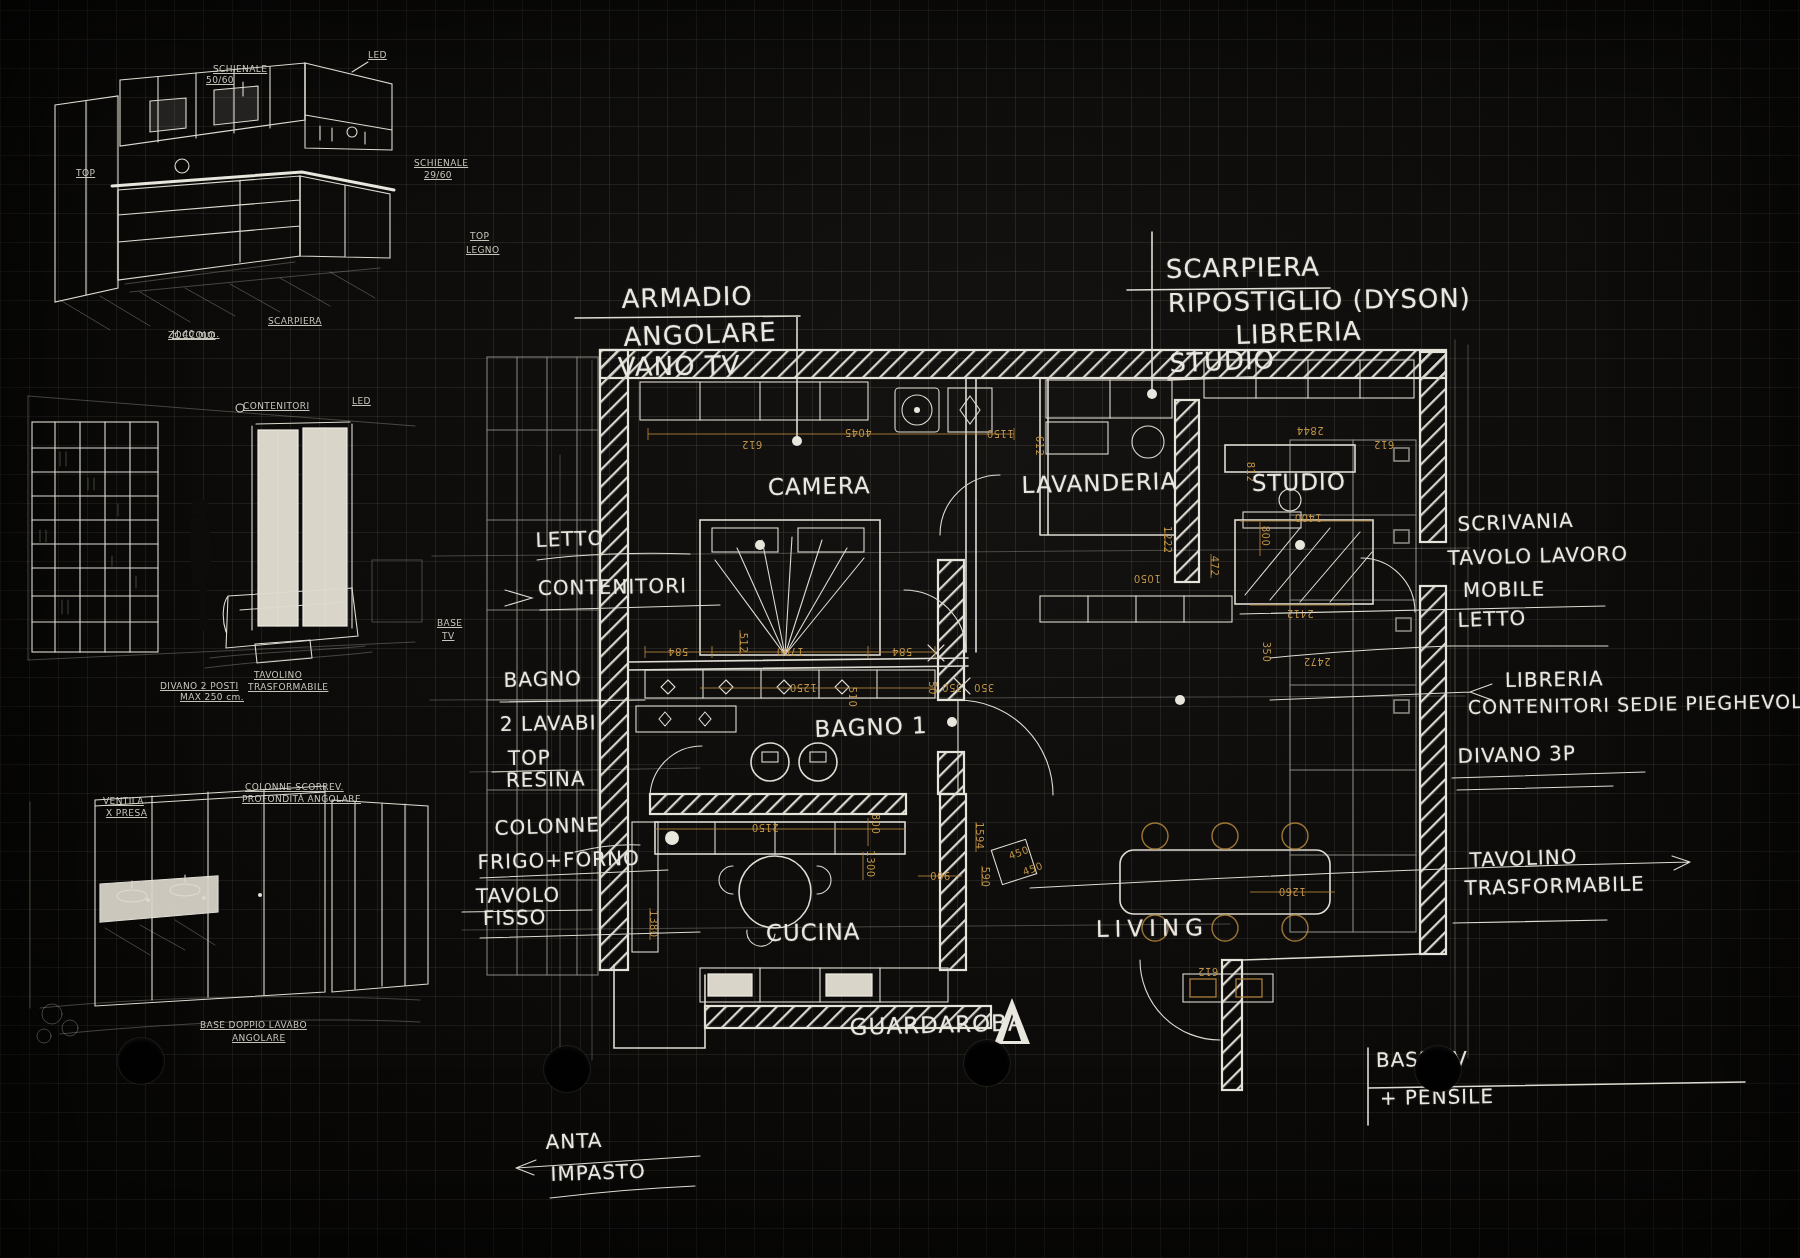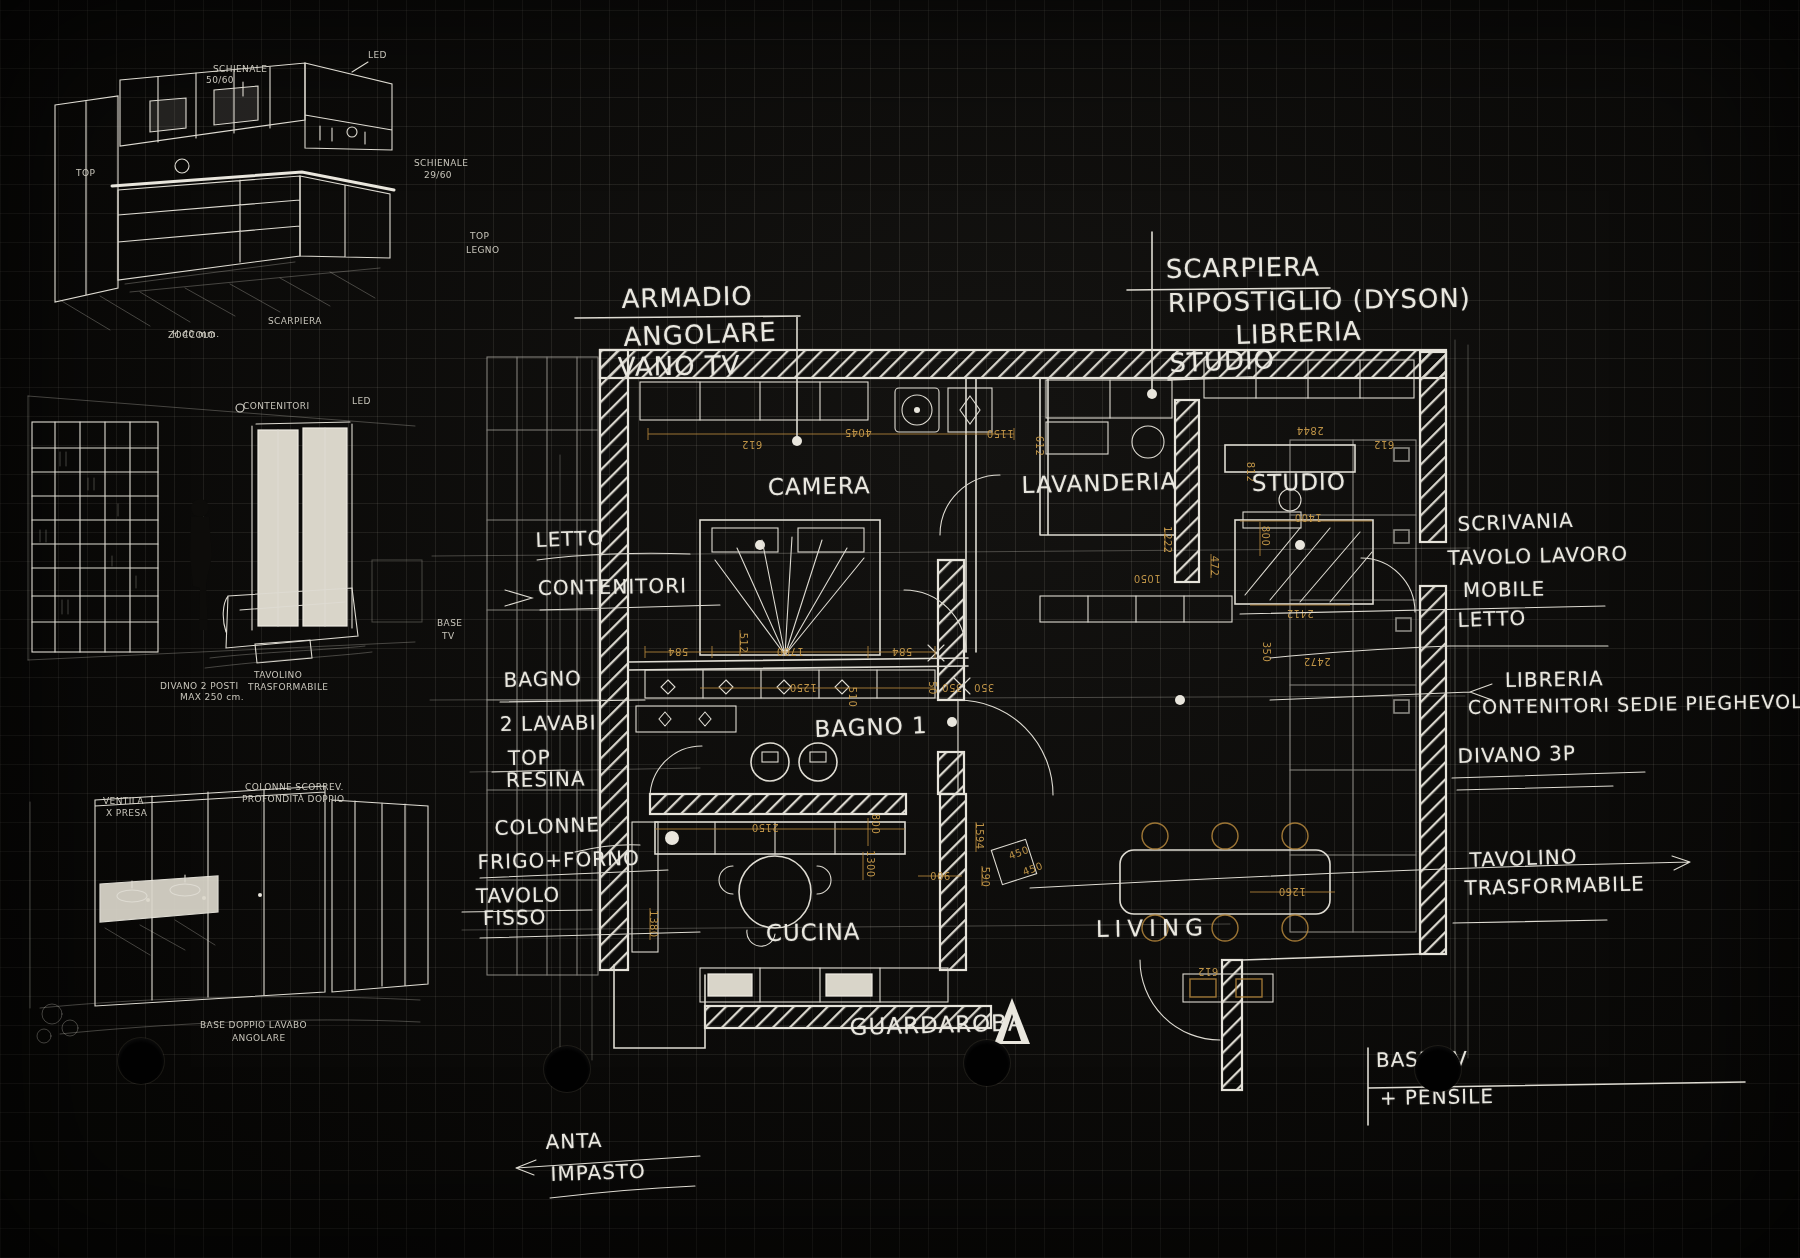--- a/index.html
+++ b/index.html
@@ -16,21 +16,21 @@
     background:radial-gradient(ellipse at 55% 35%, rgba(255,255,255,0.035), rgba(0,0,0,0.35) 85%);
     box-shadow:inset 0 0 160px rgba(0,0,0,0.75);pointer-events:none;}
   svg.art{position:absolute;left:0;top:0;z-index:2;}
   .labels{position:absolute;inset:0;z-index:3;}
   .hand{position:absolute;color:#eae8e0;letter-spacing:1px;white-space:nowrap;
         text-shadow:0 0 2px rgba(255,255,255,0.30);transform-origin:left bottom;}
   .sz-lg{font-size:26px;}
   .sz-md{font-size:23px;}
   .sz-sm{font-size:20px;}
   .sz-s2{font-size:19px;}
-  .sz-xs{font-size:9px;letter-spacing:0.4px;opacity:0.92;text-shadow:none;color:#d8d5ca;}
+  .sz-xs{font-size:9px;letter-spacing:0.4px;opacity:0.92;text-shadow:none;color:#d8d5ca;text-decoration:underline;}
   .hole{position:absolute;width:46px;height:46px;border-radius:50%;background:#010101;z-index:4;
         box-shadow:0 0 0 1px rgba(150,140,122,0.14), inset 0 2px 4px rgba(255,255,255,0.05);}
   
   .w{fill:url(#hat);stroke:#e6e3da;stroke-width:2.2;}
   .ln{stroke:#dedbd2;fill:none;stroke-width:1.6;stroke-linecap:round;}
   .ln2{stroke:#e9e6dd;fill:none;stroke-width:3;stroke-linecap:round;}
   .thin{stroke:#dedbd2;fill:none;stroke-width:1.1;stroke-linecap:round;}
   .faint{stroke:#cfccc2;fill:none;stroke-width:1;opacity:0.3;stroke-linecap:round;}
   .fill{fill:#e9e6dd;stroke:none;}
   .bright{fill:#d9d5c9;stroke:#efece3;stroke-width:1.2;}
@@ -388,21 +388,21 @@
   <div class="hand sz-xs" style="left:437px;top:618px">BASE</div>
   <div class="hand sz-xs" style="left:442px;top:631px">TV</div>
   <div class="hand sz-xs" style="left:160px;top:681px">DIVANO 2 POSTI</div>
   <div class="hand sz-xs" style="left:180px;top:692px">MAX 250 cm.</div>
   <div class="hand sz-xs" style="left:254px;top:670px">TAVOLINO</div>
   <div class="hand sz-xs" style="left:248px;top:682px">TRASFORMABILE</div>
 
   <div class="hand sz-xs" style="left:103px;top:796px">VENTILA</div>
   <div class="hand sz-xs" style="left:106px;top:808px">X PRESA</div>
   <div class="hand sz-xs" style="left:245px;top:782px">COLONNE SCORREV.</div>
-  <div class="hand sz-xs" style="left:242px;top:794px">PROFONDITÀ DOPPIO</div>
+  <div class="hand sz-xs" style="left:242px;top:794px">PROFONDITÀ ANGOLARE</div>
   <div class="hand sz-xs" style="left:200px;top:1020px">BASE DOPPIO LAVABO</div>
   <div class="hand sz-xs" style="left:232px;top:1033px">ANGOLARE</div>
 </div>
 
 <div class="hole" style="left:118px;top:1038px"></div>
 <div class="hole" style="left:544px;top:1046px"></div>
 <div class="hole" style="left:964px;top:1040px"></div>
 <div class="hole" style="left:1415px;top:1046px"></div>
 
 </div>

